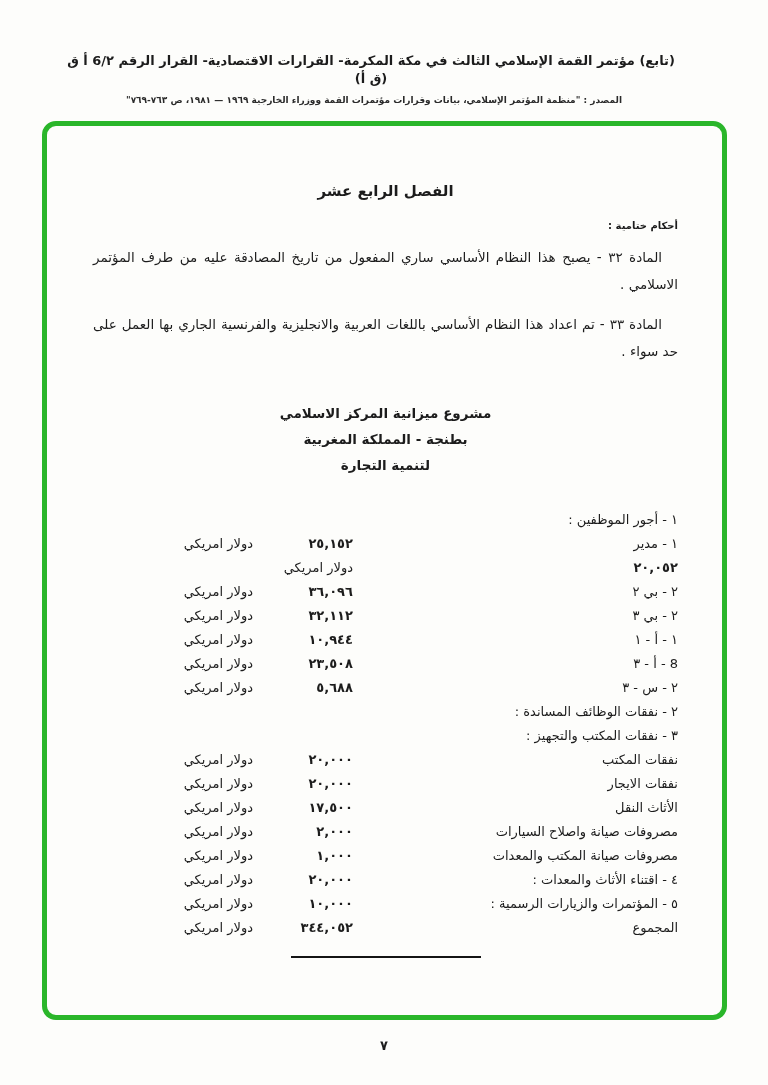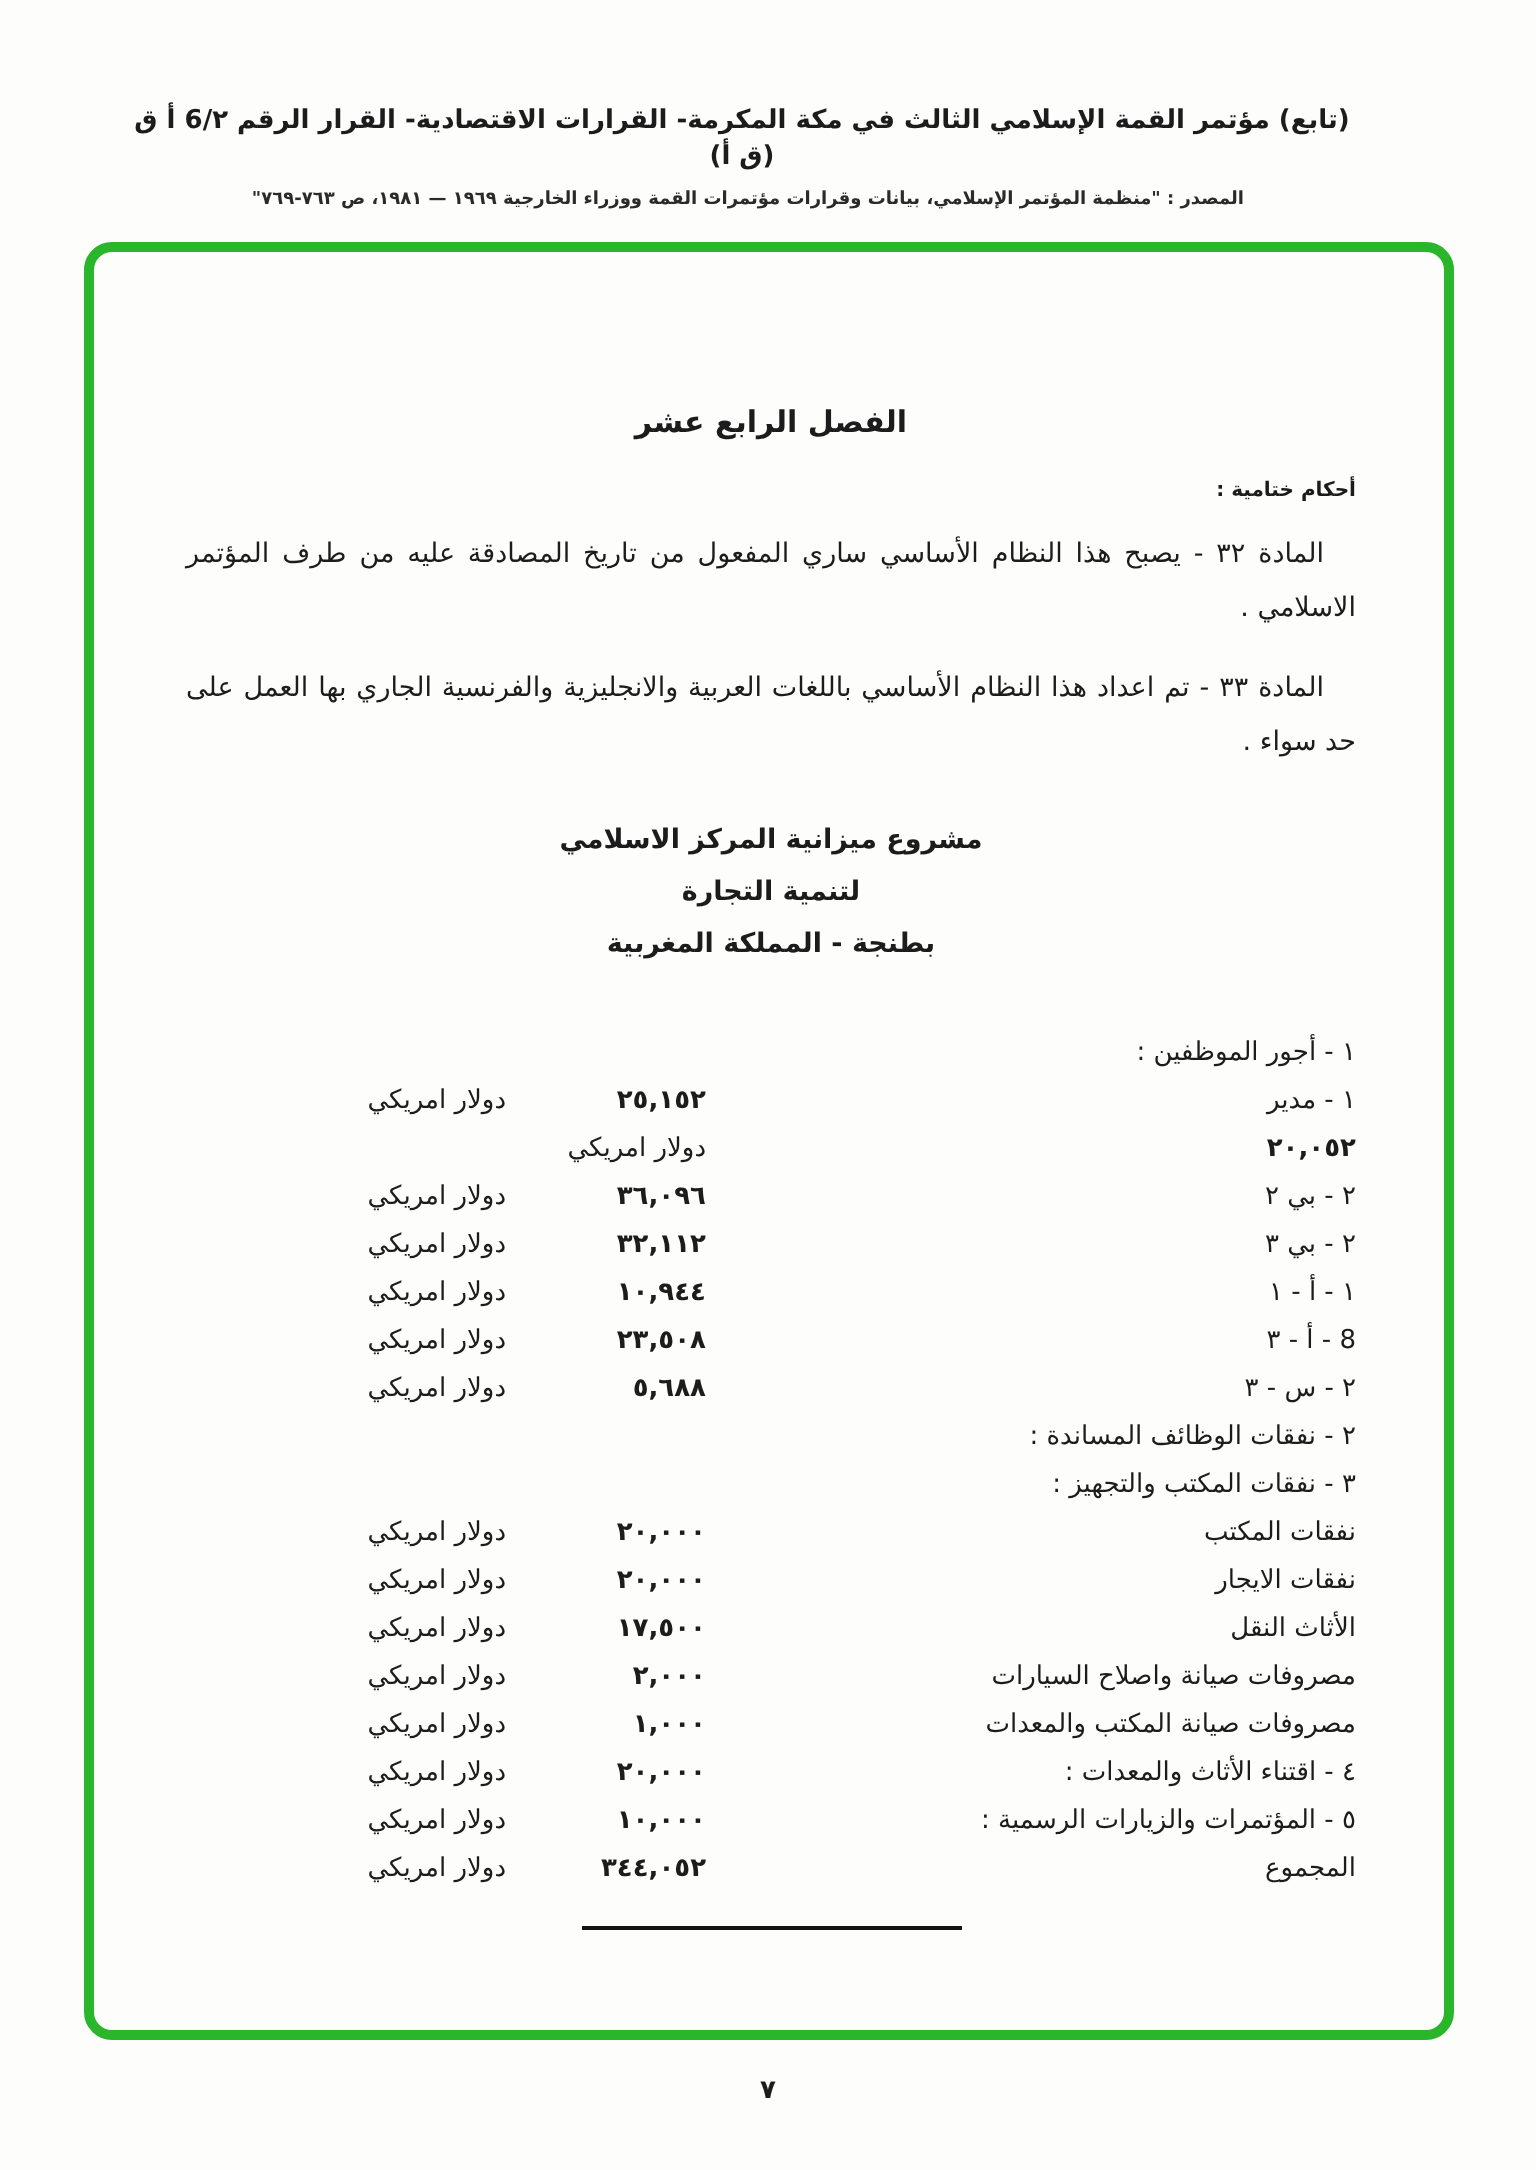--- a/index.html
+++ b/index.html
@@ -17,30 +17,30 @@
   .header-title { font-weight: bold; font-size: 13px; text-align: center; line-height: 18px; }
   .header-source { font-weight: bold; font-size: 9px; text-align: right; padding-right: 62px; margin-top: 7px; color: #2a2a2a; }
 
   .frame {
     position: absolute; left: 42px; top: 121px;
     width: 685px; height: 899px;
     border: 5px solid #2ab62a;
     border-radius: 14px;
     background: #fdfdfb;
   }
-  .content { position: absolute; inset: 0; padding: 62px 44px 0 46px; }
+  .content { position: absolute; inset: 0; padding: 42px 44px 0 46px; }
 
   .chapter-title { text-align: center; font-weight: bold; font-size: 15px; margin-top: 14px; }
   .closing-heading { font-weight: bold; font-size: 10px; margin-top: 20px; text-align: right; }
   .article {
     font-size: 13.5px; line-height: 27px;
     text-align: justify; text-align-last: right;
     margin: 13px 0 0; text-indent: 16px;
   }
-  .budget-titles { text-align: center; font-size: 13.5px; line-height: 26px; margin-top: 22px; font-weight: bold; }
+  .budget-titles { text-align: center; font-size: 13.5px; line-height: 26px; margin-top: 35px; font-weight: bold; }
 
   .budget-table { margin-top: 30px; font-size: 13px; }
   .row {
     display: grid;
     grid-template-columns: 325px 100px 155px; 
     line-height: 24px; height: 24px;
   }
   .row-heading { display: block; height: 24px; line-height: 24px; text-align: right; }
   .cell.label { text-align: right; white-space: nowrap; }
   .cell.amount { text-align: right; direction: ltr; font-weight: bold; letter-spacing: 1px; }
@@ -65,22 +65,22 @@
 
       <div class="chapter-title">الفصل الرابع عشر</div>
 
       <div class="closing-heading">أحكام ختامية :</div>
 
       <p class="article">المادة ٣٢ - يصبح هذا النظام الأساسي ساري المفعول من تاريخ المصادقة عليه من طرف المؤتمر الاسلامي .</p>
       <p class="article">المادة ٣٣ - تم اعداد هذا النظام الأساسي باللغات العربية والانجليزية والفرنسية الجاري بها العمل على حد سواء .</p>
 
       <div class="budget-titles">
         <div>مشروع ميزانية المركز الاسلامي</div>
+        <div>بطنجة - المملكة المغربية</div>
         <div>لتنمية التجارة</div>
-        <div>بطنجة - المملكة المغربية</div>
       </div>
 
       <div class="budget-table">
           <div class="row row-heading"><span class="cell label">١ - أجور الموظفين :</span></div>
           <div class="row">
             <span class="cell label">١ - مدير</span>
             <span class="cell amount">٢٥,١٥٢</span>
             <span class="cell currency">دولار امريكي</span>
           </div>
           <div class="row">

